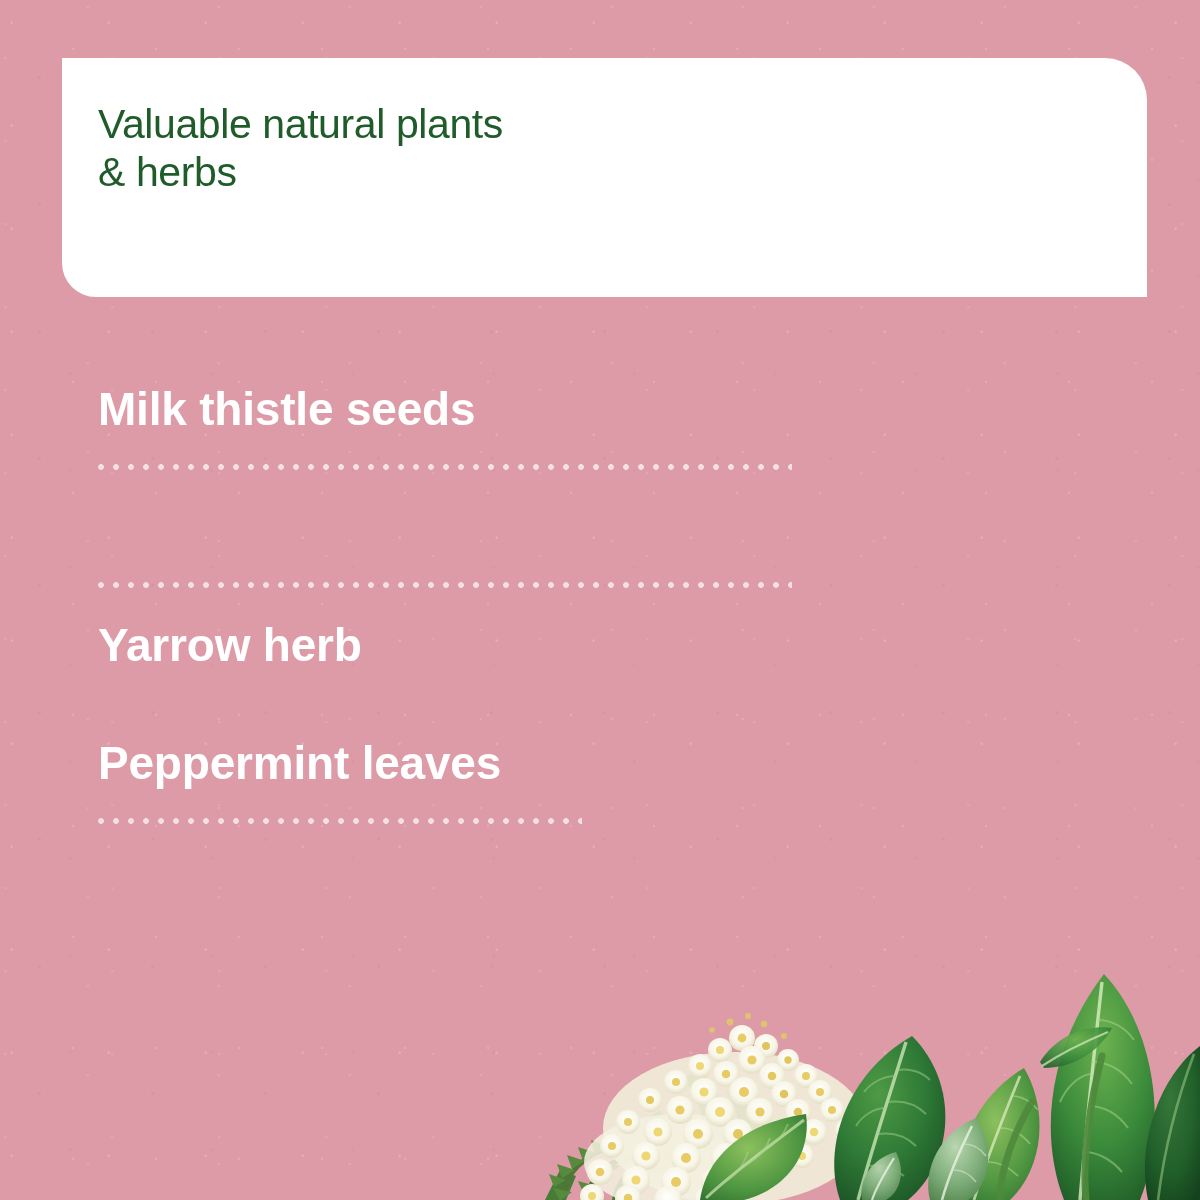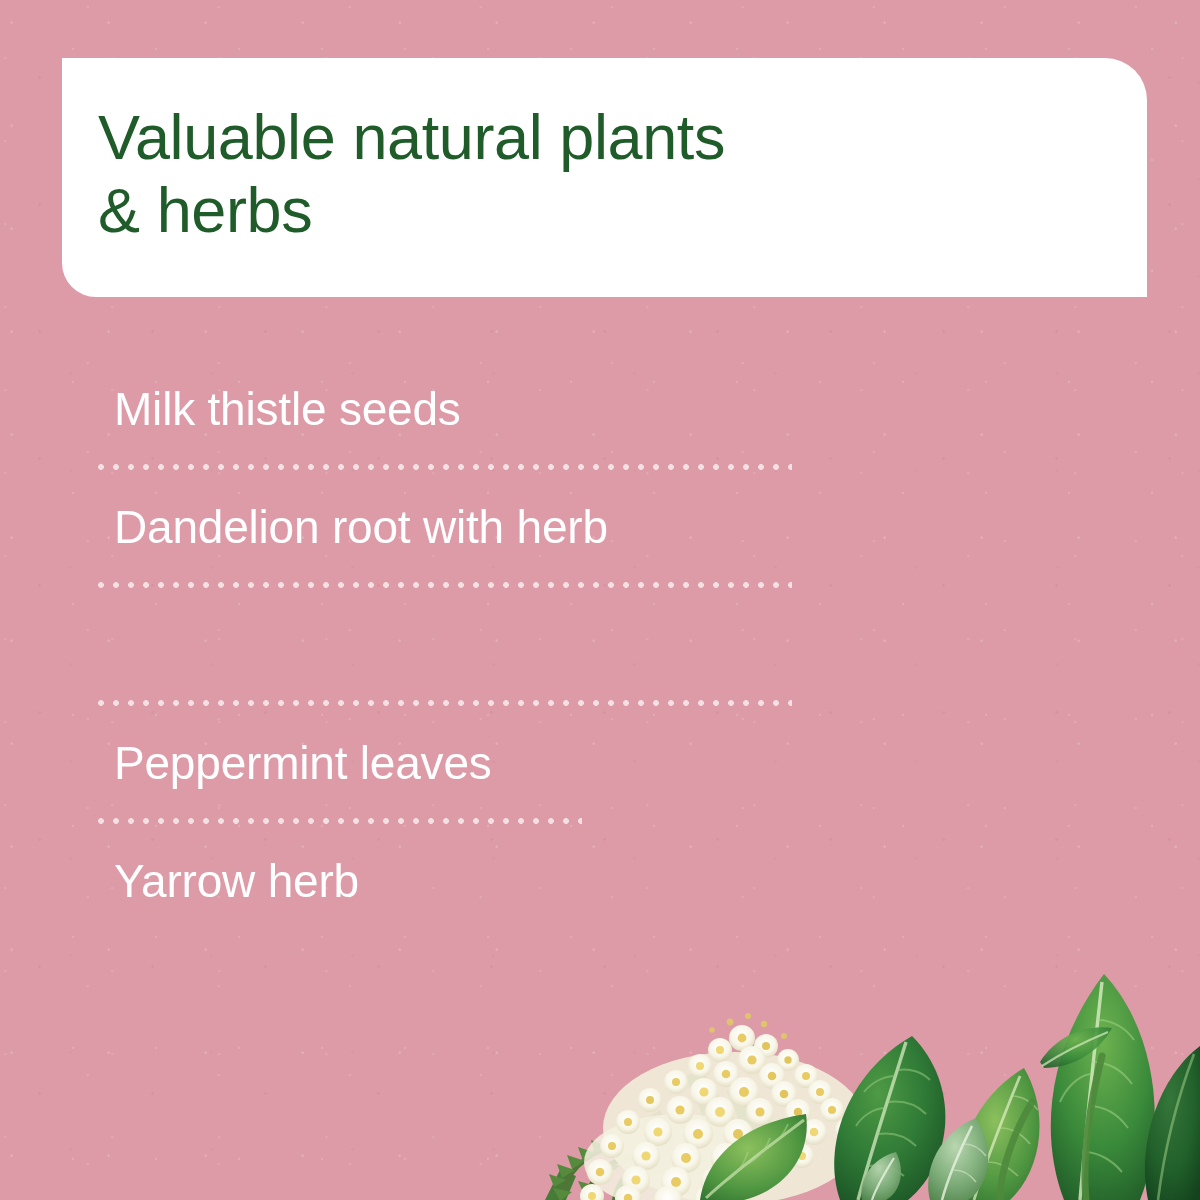--- a/index.html
+++ b/index.html
@@ -48,47 +48,47 @@
     border-radius: 0 42px 0 34px;
     box-sizing: border-box;
   }
   #headline-title {
     position: absolute;
     left: 36px;
     top: 43px;
     margin: 0;
     color: #1f5c2a;
     font-family: "Liberation Sans", sans-serif;
-    font-size: 63px;
+    font-size: 41px;
     font-weight: 400;
     line-height: 1.16;
     letter-spacing: -.4px;
     white-space: pre-line;
   }
 
   
   #ingredient-list {
     position: absolute;
     left: 98px;
     top: 386px;
     width: 1000px;
   }
   .ingredient-row {
     position: relative;
     height: 118px;
   }
   .ingredient-label {
     position: absolute;
-    left: 16px;
+    left: 0;
     top: 0;
     margin: 0;
     color: #ffffff;
     font-family: "Liberation Sans", sans-serif;
     font-size: 46px;
-    font-weight: normal;
+    font-weight: bold;
     line-height: 1;
     letter-spacing: -.2px;
     white-space: nowrap;
   }
   .row-divider {
     position: absolute;
     left: 0;
     top: 78px;
     height: 6px;
     background-image: radial-gradient(circle at 3px 3px, #f4dfe2 0 2.7px, transparent 3.1px);
@@ -121,36 +121,32 @@
 &amp; herbs</h1>
   </div>
 
   <div id="ingredient-list">
 
     <div class="ingredient-row">
       <p class="ingredient-label">Milk thistle seeds</p>
       <div class="row-divider len-long"></div>
     </div>
 
-    <div class="ingredient-row">
-      <p class="ingredient-label">Dandelion root with herb</p>
-      <div class="row-divider len-long"></div>
-    </div>
 
     <div class="ingredient-row">
       <div class="row-divider len-long"></div>
     </div>
 
     <div class="ingredient-row">
+      <p class="ingredient-label">Yarrow herb</p>
+    </div>
+
+    <div class="ingredient-row">
       <p class="ingredient-label">Peppermint leaves</p>
       <div class="row-divider len-short"></div>
-    </div>
-
-    <div class="ingredient-row">
-      <p class="ingredient-label">Yarrow herb</p>
     </div>
 
   </div>
 
   <div id="plants">
     <svg viewBox="0 0 1200 330" xmlns="http://www.w3.org/2000/svg" aria-hidden="true">
       <defs>
         <radialGradient id="gLeafA" cx="40%" cy="35%" r="75%">
           <stop offset="0%" stop-color="#4e9a45"></stop>
           <stop offset="55%" stop-color="#2f7a36"></stop>

